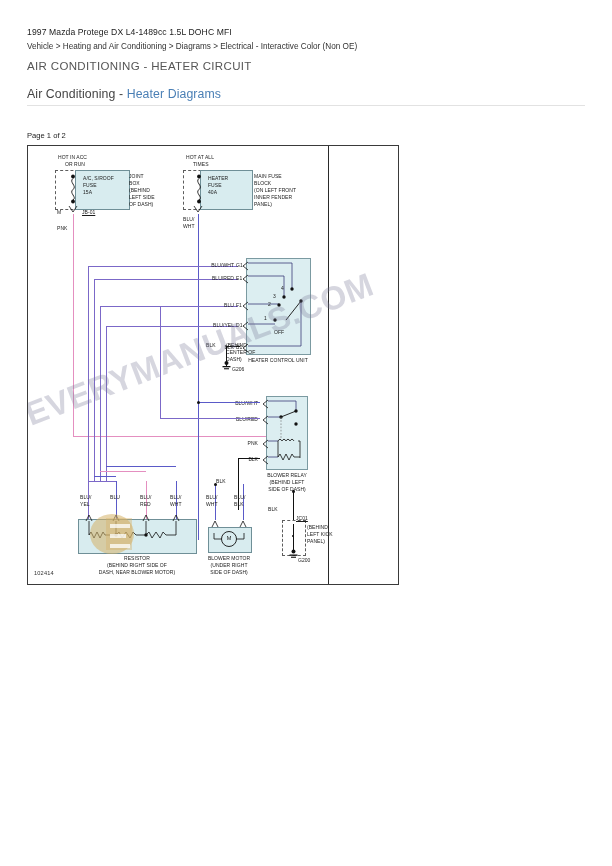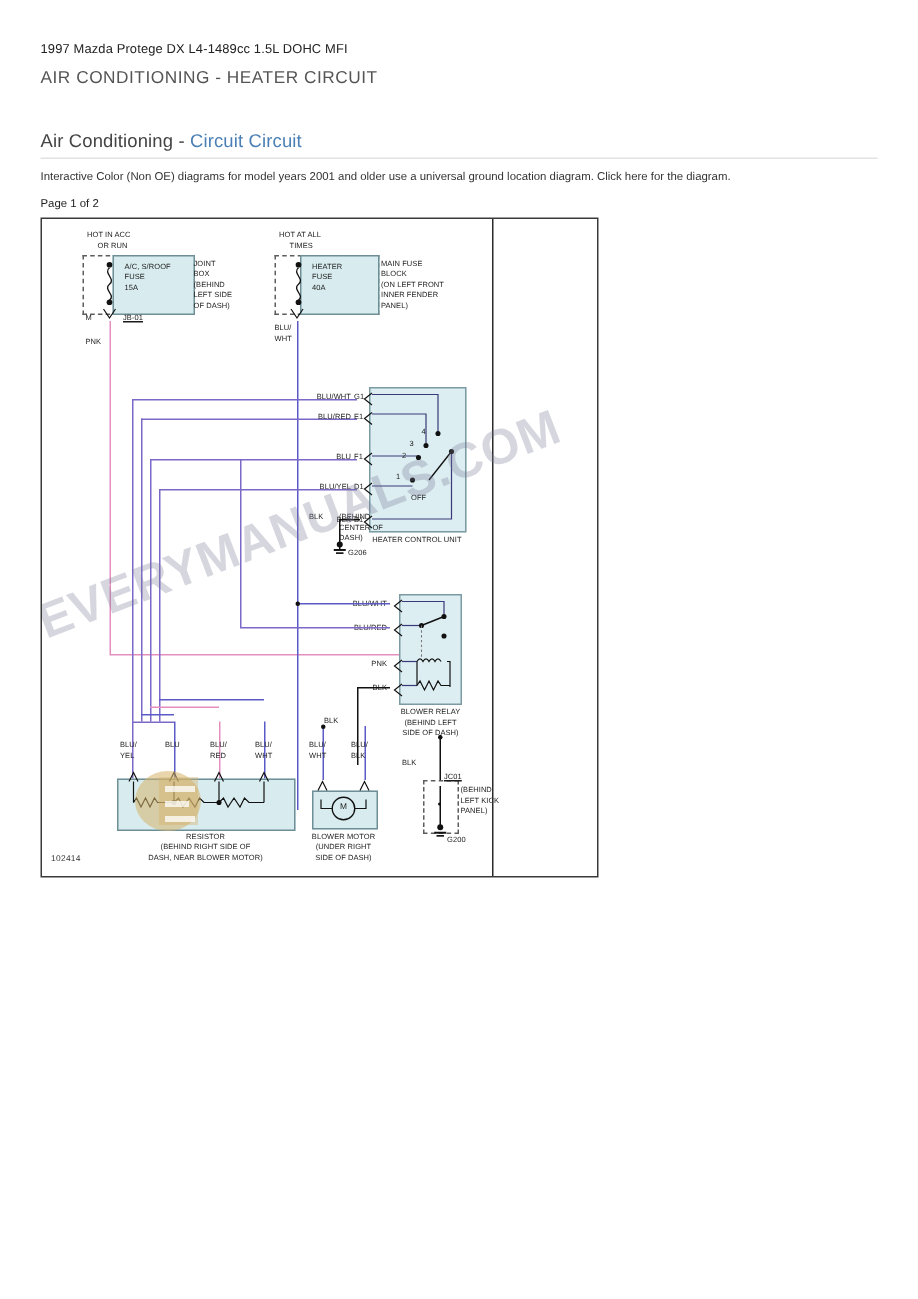--- a/index.html
+++ b/index.html
@@ -64,29 +64,29 @@
 
   svg{overflow:visible;}
 </style>
 </head>
 <body>
 
 <div class="page">
 
   <div class="hdr">
     <div class="veh">1997 Mazda Protege DX L4-1489cc 1.5L DOHC MFI</div>
+    <div class="crumb">Vehicle &gt; Heating and Air Conditioning &gt; Diagrams &gt; Electrical - Interactive Color (Non OE)</div>
     <div class="bigtitle">AIR CONDITIONING - HEATER CIRCUIT</div>
   </div>
 
   <div class="subtitle">
-    <span>Air Conditioning</span><span> - </span><span class="accent">Circuit Circuit</span>
+    <span>Air Conditioning</span><span> - </span><span class="accent">Heater Diagrams</span>
   </div>
   <div class="rule"></div>
 
-  <div class="note">Interactive Color (Non OE) diagrams for model years 2001 and older use a universal ground location diagram. Click here for the diagram.</div>
   <div class="pageof">Page 1 of 2</div>
 
   <div class="frame">
 
     <div class="lbl" style="left:30px;top:8px;">HOT IN ACC</div>
     <div class="lbl" style="left:37px;top:15px;">OR RUN</div>
 
     <div class="boxdash" style="left:27px;top:24px;width:73px;height:38px;"></div>
     <div class="box" style="left:47px;top:24px;width:53px;height:38px;"></div>
 

